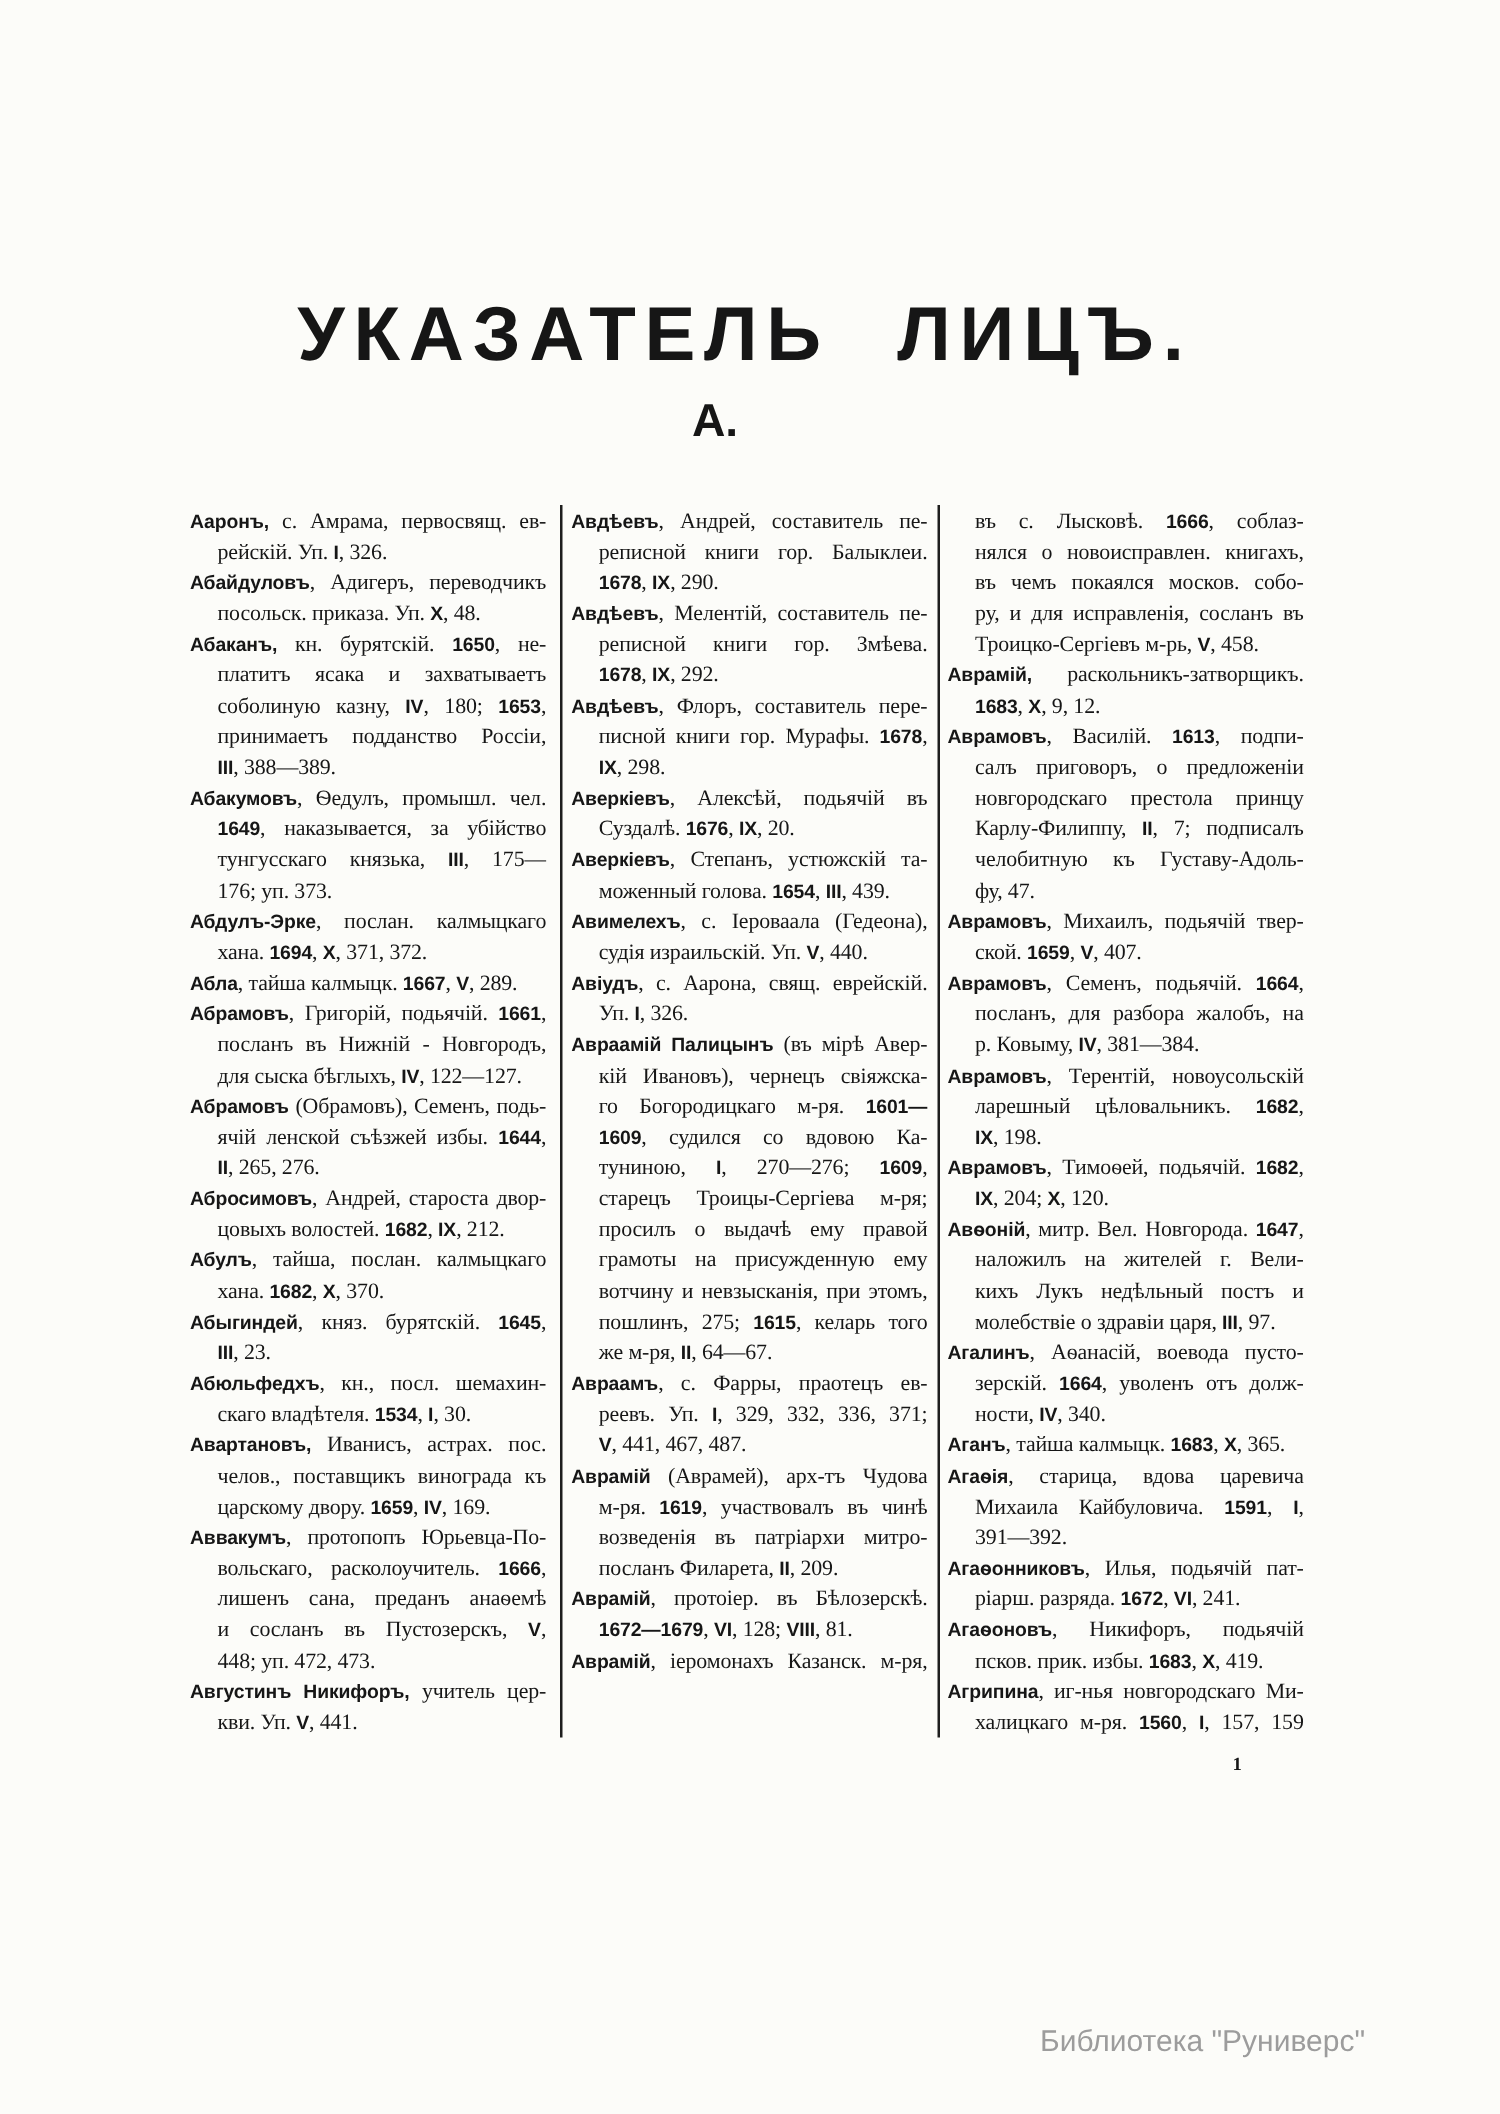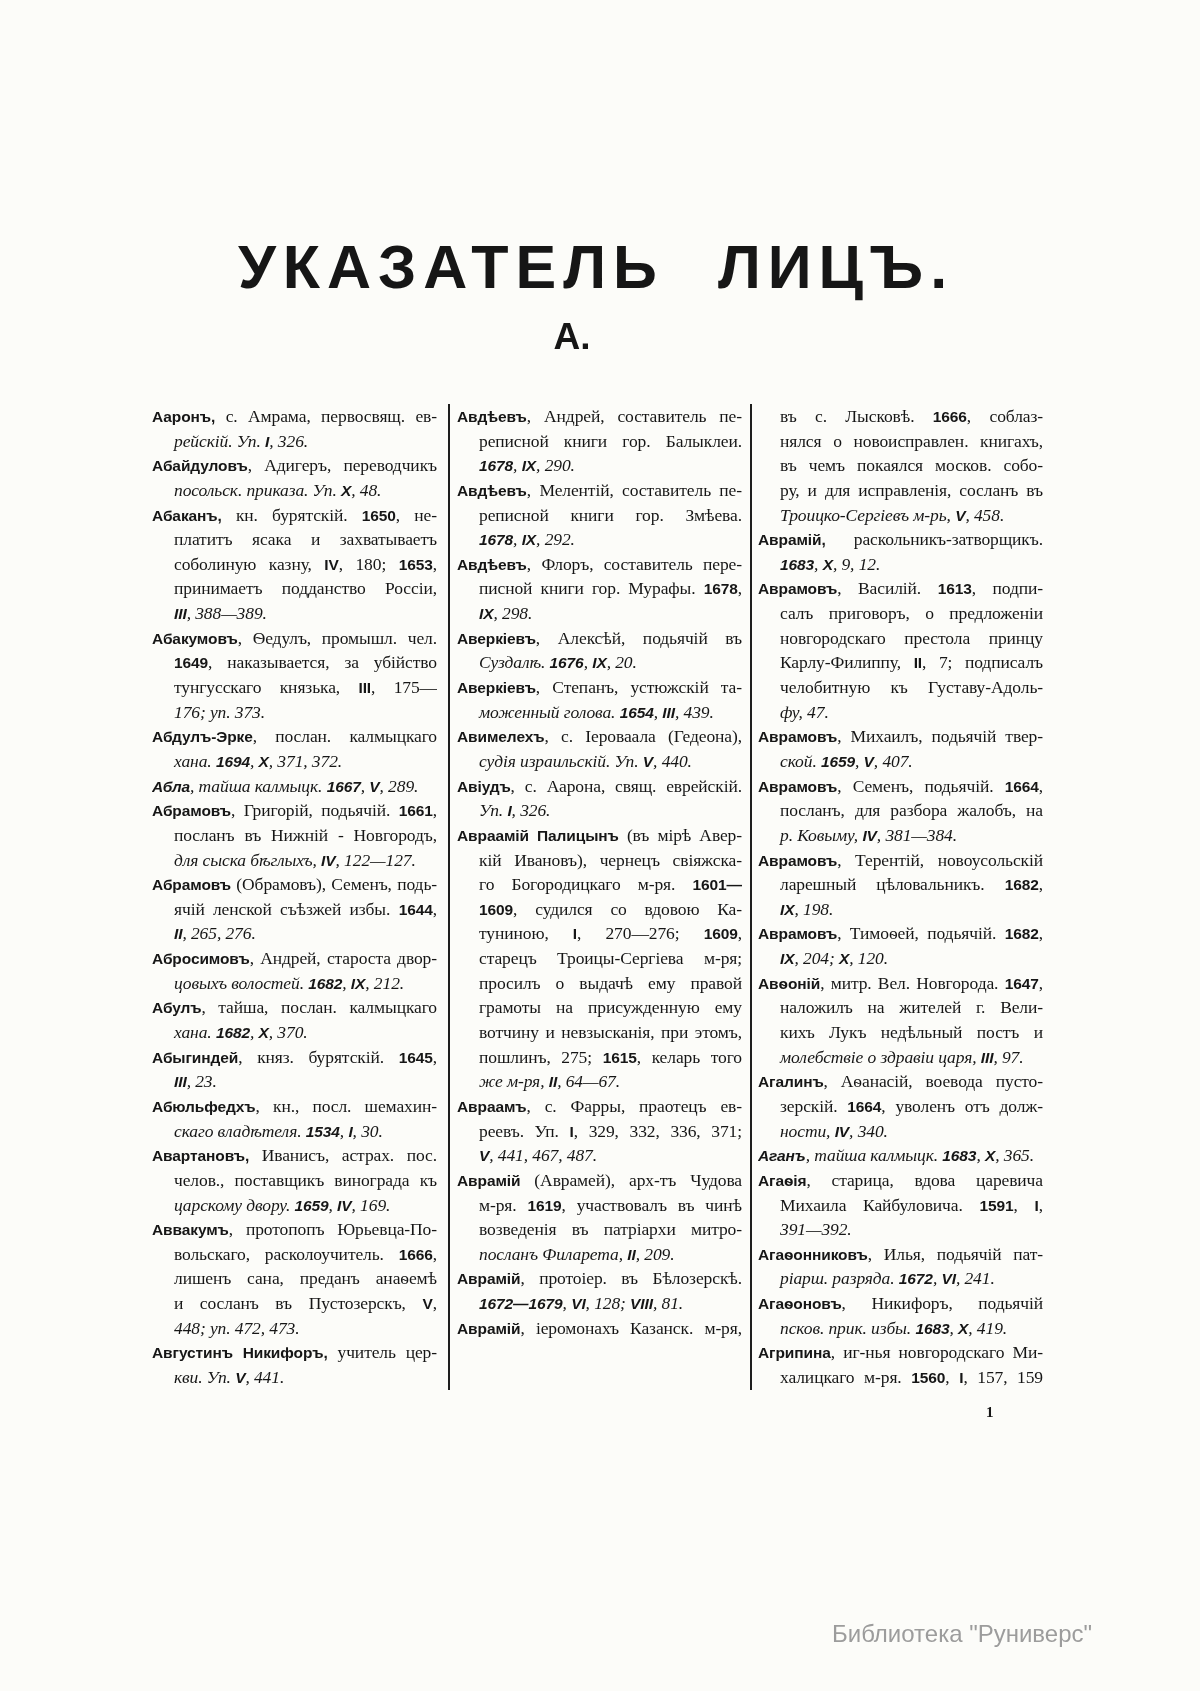--- a/index.html
+++ b/index.html
@@ -30,21 +30,21 @@
   .vrule{position:absolute;top:404px;width:2px;height:986px;background:#1e1e1e;}
   #rule1{left:448px;} #rule2{left:750px;}
   .ln{
     height:24.65px;line-height:24.65px;
     font-size:17.5px;
     letter-spacing:-0.1px;
     text-align:justify;text-align-last:justify;
     overflow:hidden;
   }
   .ln.ind{padding-left:22px;}
-  .ln.rag{text-align-last:left;font-style:italic;}
+  .ln.rag{text-align-last:left;}
   .hw{
     font-family:"Liberation Sans", sans-serif;
     font-weight:bold;font-size:15.5px;
   }
   .pageno{
     position:absolute;left:986px;top:1404px;
     font-size:15px;font-weight:bold;
   }
   .watermark{
     position:absolute;left:832px;top:1620px;

